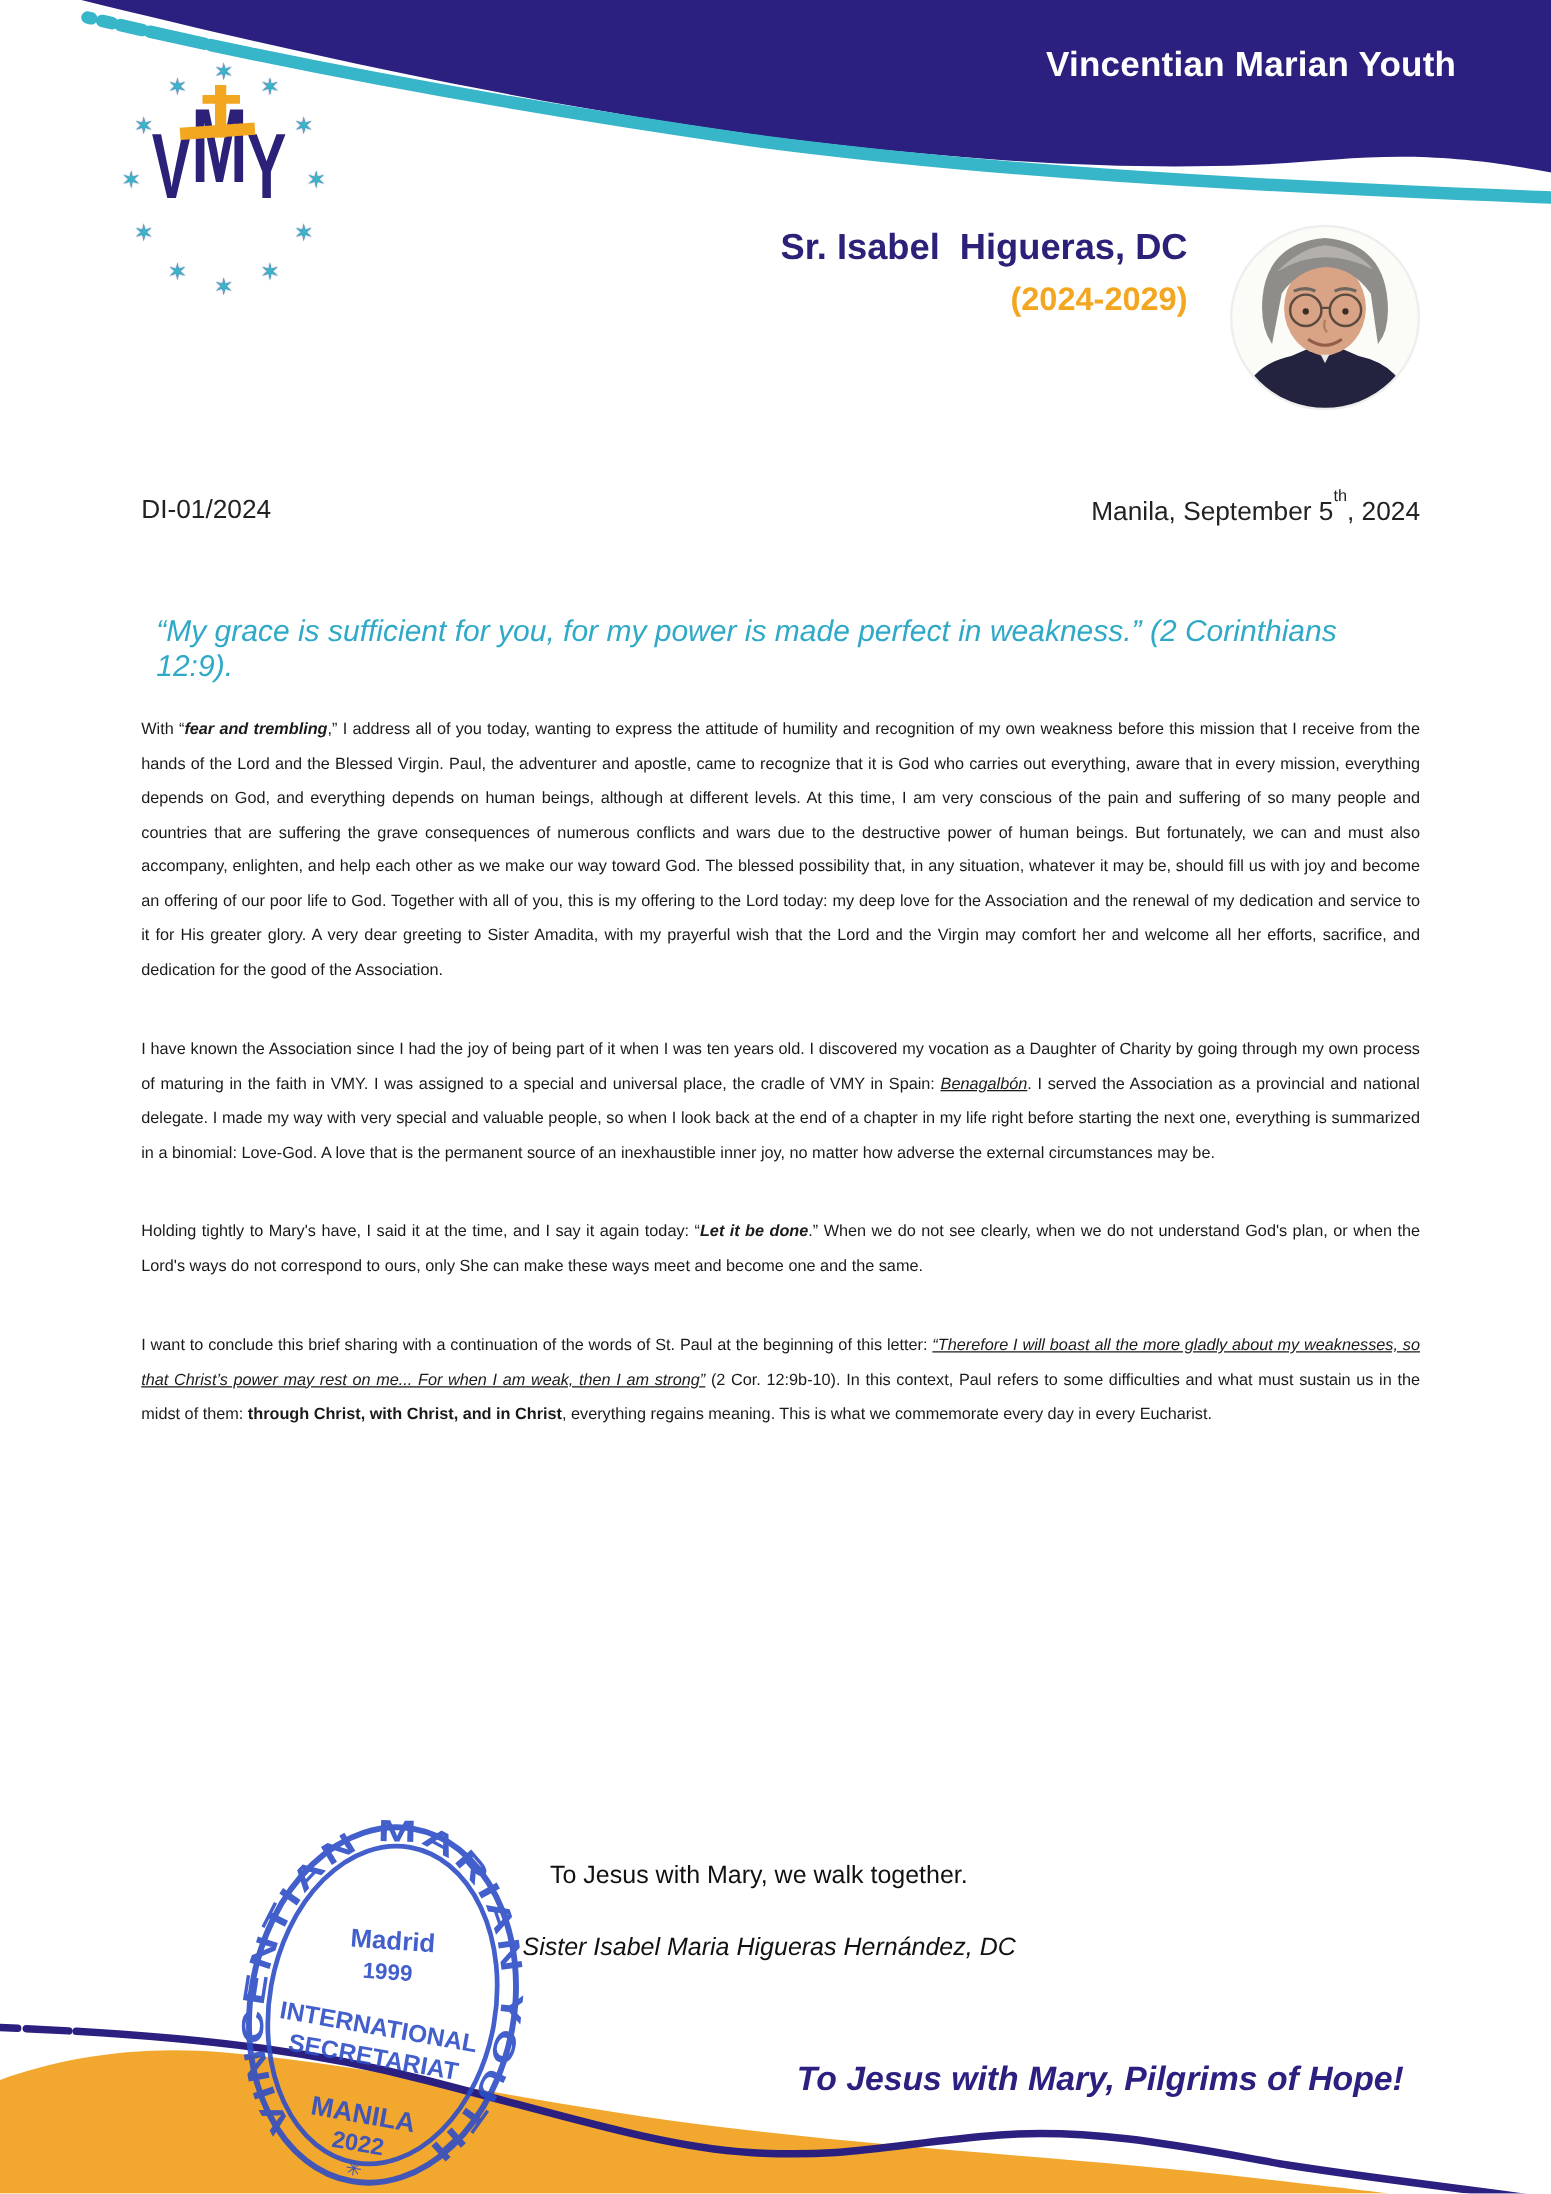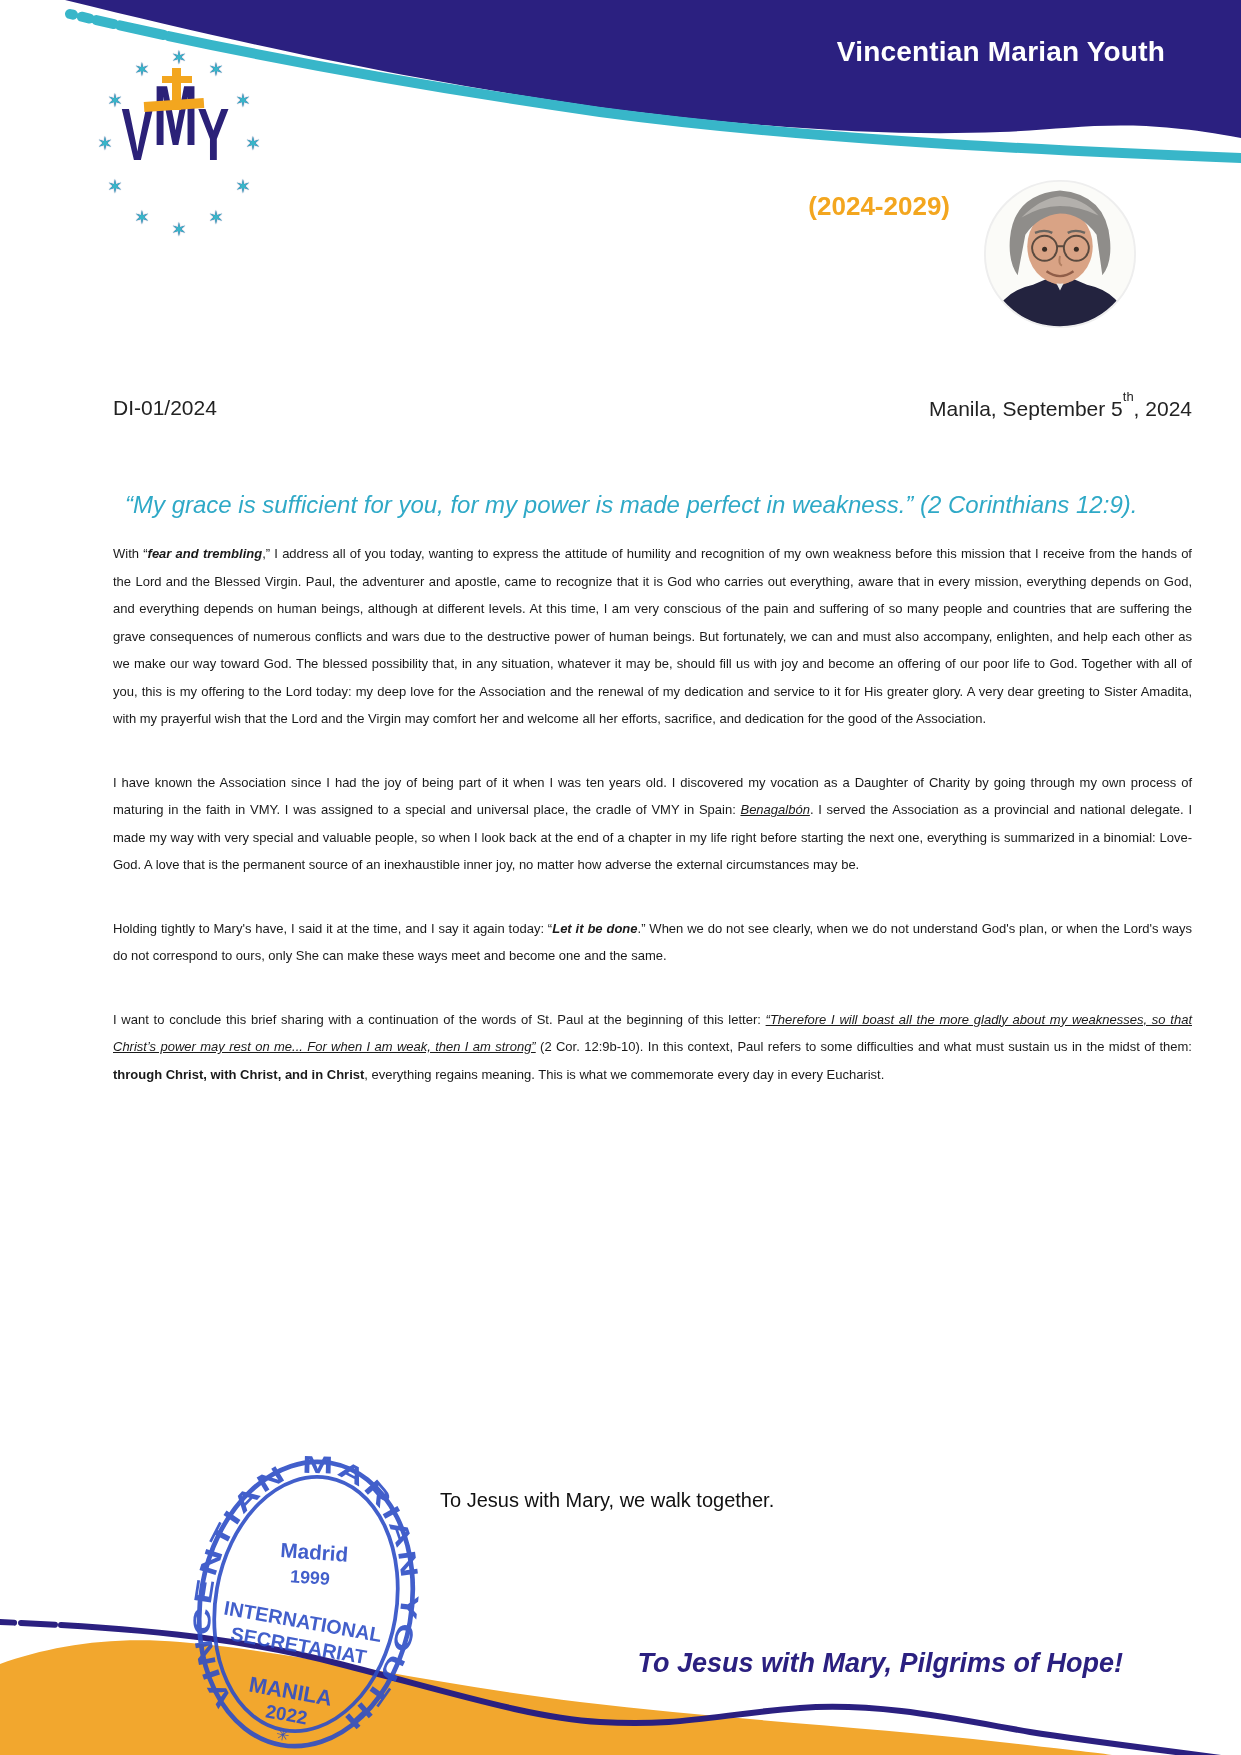--- a/index.html
+++ b/index.html
@@ -33,21 +33,21 @@
   .cross .bar{left:52px;top:52px;width:60px;height:10px;transform:rotate(-4deg);}
   
   .name-block{position:absolute;top:182px;right:291px;text-align:right;}
   .d-name{font-size:29px;font-weight:bold;color:var(--title-navy);white-space:pre;}
   .d-title{font-size:26px;font-weight:bold;margin-top:8px;}
   .d-title .t1{color:var(--teal-text);}
   .d-title .t2{color:var(--cyan);}
   .d-term{font-size:26px;font-weight:bold;color:var(--orange);margin-top:9px;}
   .photo{position:absolute;left:983px;top:178px;width:154px;height:152px;}
   
-  .content{position:relative;padding:0 49px 0 113px;}
+  .content{position:relative;padding:0 105px 0 113px;}
   .meta-row{display:flex;justify-content:space-between;margin-top:66px;font-size:21px;color:#222;}
   .meta-row sup{font-size:13px;position:relative;top:-7px;}
   .quote{margin-top:70px;margin-left:12px;font-size:24px;font-style:italic;color:var(--quote-teal);}
   .salutation{margin-top:29px;font-size:20px;font-weight:bold;color:#111;}
   .letter-body{margin-top:21px;}
   .para{margin:0 0 36px 0;font-size:13px;line-height:27.5px;text-align:justify;}
   .seg-n{}
   .seg-b{font-weight:bold;}
   .seg-i{font-style:italic;text-decoration:underline;}
   .seg-bi{font-weight:bold;font-style:italic;}
@@ -95,20 +95,21 @@
       <span class="logo-letter ll-m">M</span>
       <span class="logo-letter ll-y">Y</span>
       <span class="cross">
         <b class="post"></b>
           <b class="armtop"></b>
           <b class="bar"></b>
       </span>
     </div>
 
     <div class="name-block">
+      <div class="d-name">Sr. Isabel  Higueras, DC</div>
       <div class="d-term">(2024-2029)</div>
     </div>
 
     <div class="photo">
       <svg width="154" height="152" viewBox="0 0 160 156">
         <defs>
             <clipPath id="pclip">
               <ellipse cx="80" cy="78" rx="78" ry="76"></ellipse>
             </clipPath>
           </defs>
@@ -144,20 +145,21 @@
     <div class="quote">“My grace is sufficient for you, for my power is made perfect in weakness.” (2 Corinthians 12:9).</div>
     <div class="letter-body">
         <p class="para"><span class="seg-n">With “</span><span class="seg-bi">fear and trembling</span><span class="seg-n">,” I address all of you today, wanting to express the attitude of humility and recognition of my own weakness before this mission that I receive from the hands of the Lord and the Blessed Virgin. Paul, the adventurer and apostle, came to recognize that it is God who carries out everything, aware that in every mission, everything depends on God, and everything depends on human beings, although at different levels. At this time, I am very conscious of the pain and suffering of so many people and countries that are suffering the grave consequences of numerous conflicts and wars due to the destructive power of human beings. But fortunately, we can and must also accompany, enlighten, and help each other as we make our way toward God. The blessed possibility that, in any situation, whatever it may be, should fill us with joy and become an offering of our poor life to God. Together with all of you, this is my offering to the Lord today: my deep love for the Association and the renewal of my dedication and service to it for His greater glory. A very dear greeting to Sister Amadita, with my prayerful wish that the Lord and the Virgin may comfort her and welcome all her efforts, sacrifice, and dedication for the good of the Association.</span></p>
         <p class="para"><span class="seg-n">I have known the Association since I had the joy of being part of it when I was ten years old. I discovered my vocation as a Daughter of Charity by going through my own process of maturing in the faith in VMY. I was assigned to a special and universal place, the cradle of VMY in Spain: </span><span class="seg-i">Benagalbón</span><span class="seg-n">. I served the Association as a provincial and national delegate. I made my way with very special and valuable people, so when I look back at the end of a chapter in my life right before starting the next one, everything is summarized in a binomial: Love-God. A love that is the permanent source of an inexhaustible inner joy, no matter how adverse the external circumstances may be.</span></p>
         <p class="para"><span class="seg-n">Holding tightly to Mary's have, I said it at the time, and I say it again today: “</span><span class="seg-bi">Let it be done</span><span class="seg-n">.” When we do not see clearly, when we do not understand God's plan, or when the Lord's ways do not correspond to ours, only She can make these ways meet and become one and the same.</span></p>
         <p class="para"><span class="seg-n">I want to conclude this brief sharing with a continuation of the words of St. Paul at the beginning of this letter: </span><span class="seg-i">“Therefore I will boast all the more gladly about my weaknesses, so that Christ’s power may rest on me... For when I am weak, then I am strong”</span><span class="seg-n"> (2 Cor. 12:9b-10). In this context, Paul refers to some difficulties and what must sustain us in the midst of them: </span><span class="seg-b">through Christ, with Christ, and in Christ</span><span class="seg-n">, everything regains meaning. This is what we commemorate every day in every Eucharist.</span></p>
       </div>
   </div>
 
   <div class="closing">To Jesus with Mary, we walk together.</div>
+  <div class="signature">Sister Isabel Maria Higueras Hernández, DC</div>
 
   <svg class="footer-wave" width="1241" height="175" viewBox="0 0 1241 175">
     <path d="M0 84 C 50 66, 110 56, 180 62 C 300 72, 430 104, 580 122 C 730 140, 880 148, 1000 162 C 1060 169, 1090 172, 1112 175 L 0 175 Z" style="fill:var(--footer-orange)"></path>
     <path d="M0 42 C 140 48, 240 58, 340 84 C 450 112, 530 138, 600 142 C 680 147, 720 134, 800 128 C 880 122, 960 140, 1030 152 C 1100 163, 1180 172, 1250 182" style="stroke:var(--navy)" fill="none" stroke-width="6" stroke-linecap="round" stroke-dasharray="14 7 34 6 2000"></path>
   </svg>
 
   <div class="motto">To Jesus with Mary, Pilgrims of Hope!</div>
 
   <svg class="stamp" viewBox="0 0 240 320">
     <ellipse class="stamp-ring" cx="120" cy="160" rx="112" ry="152" stroke-width="5"></ellipse>

